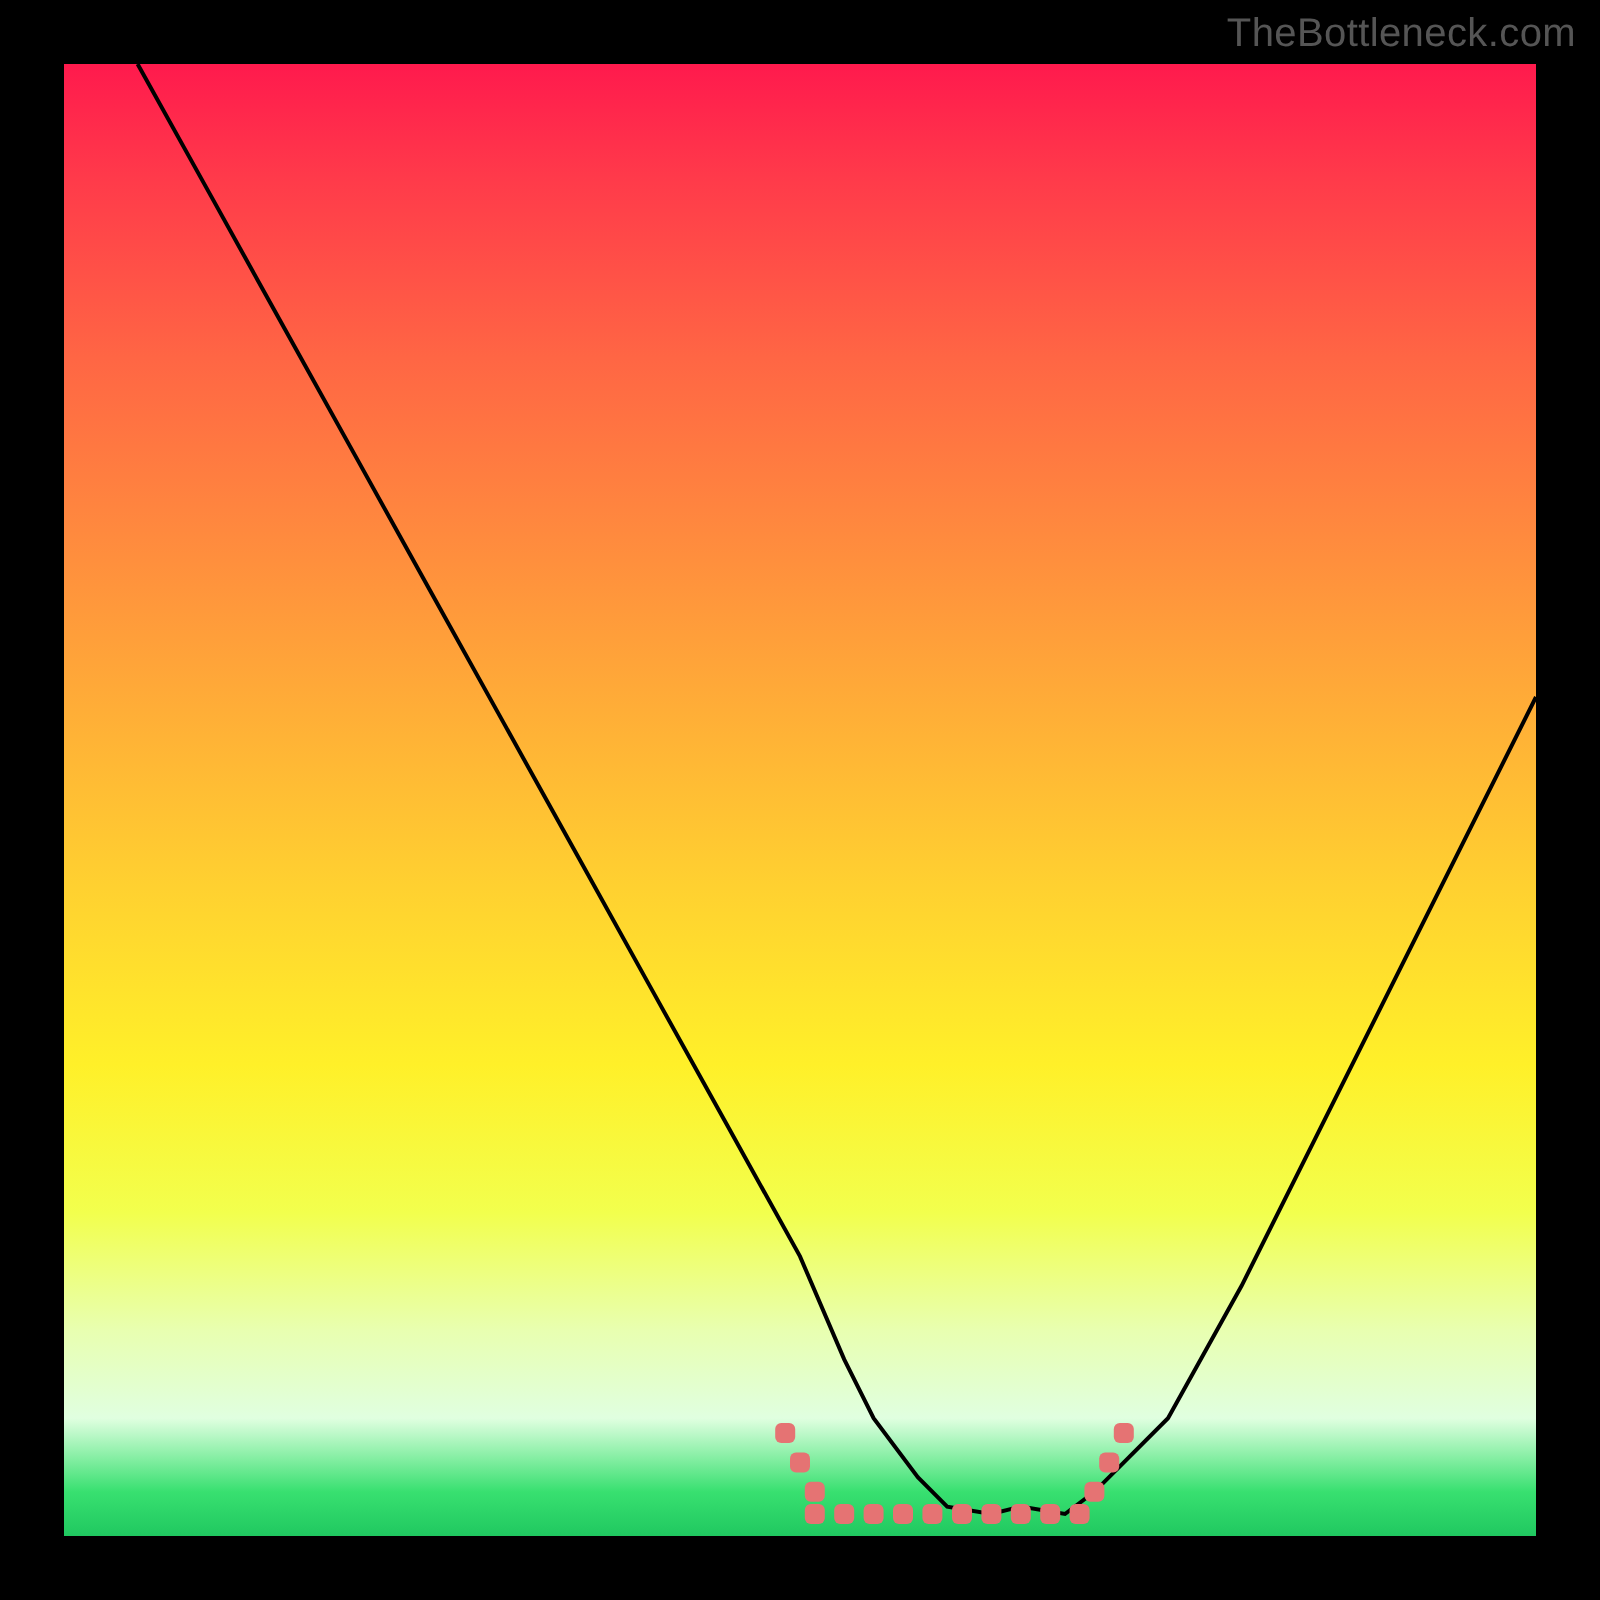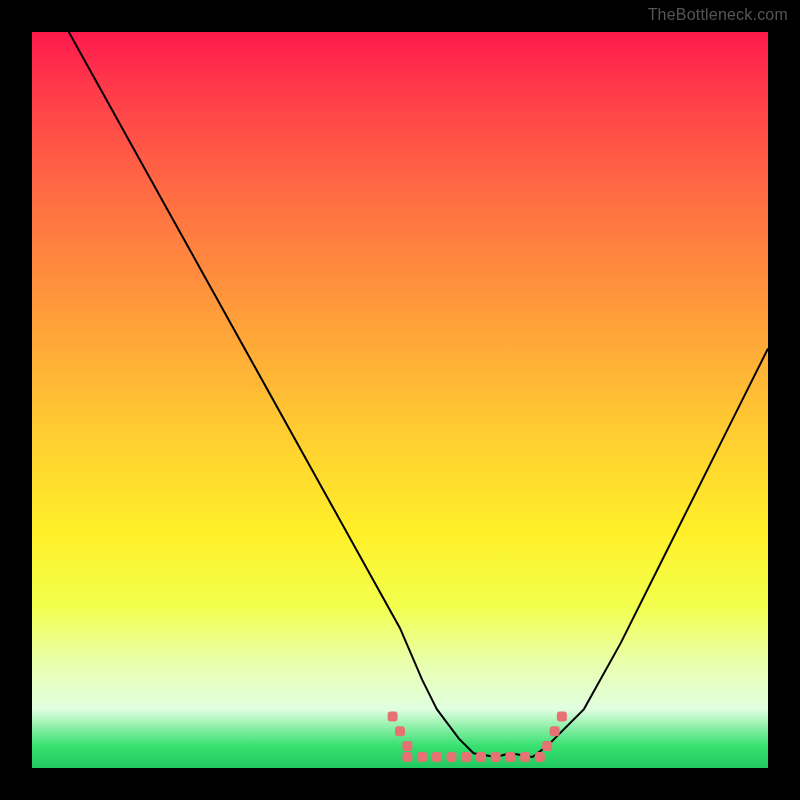--- a/index.html
+++ b/index.html
@@ -30,21 +30,21 @@
       #e0ffe0 92%,
       #38e070 97%,
       #20c860 100%
     );
   }
   .watermark {
     position: absolute;
     top: 6px;
     right: 12px;
     color: #555;
-    font-size: 16px;
+    font-size: 20px;
     font-weight: 500;
     letter-spacing: 0.2px;
   }
   svg.plot {
     position: absolute;
     left: 0;
     top: 0;
     width: 736px;
     height: 736px;
   }

